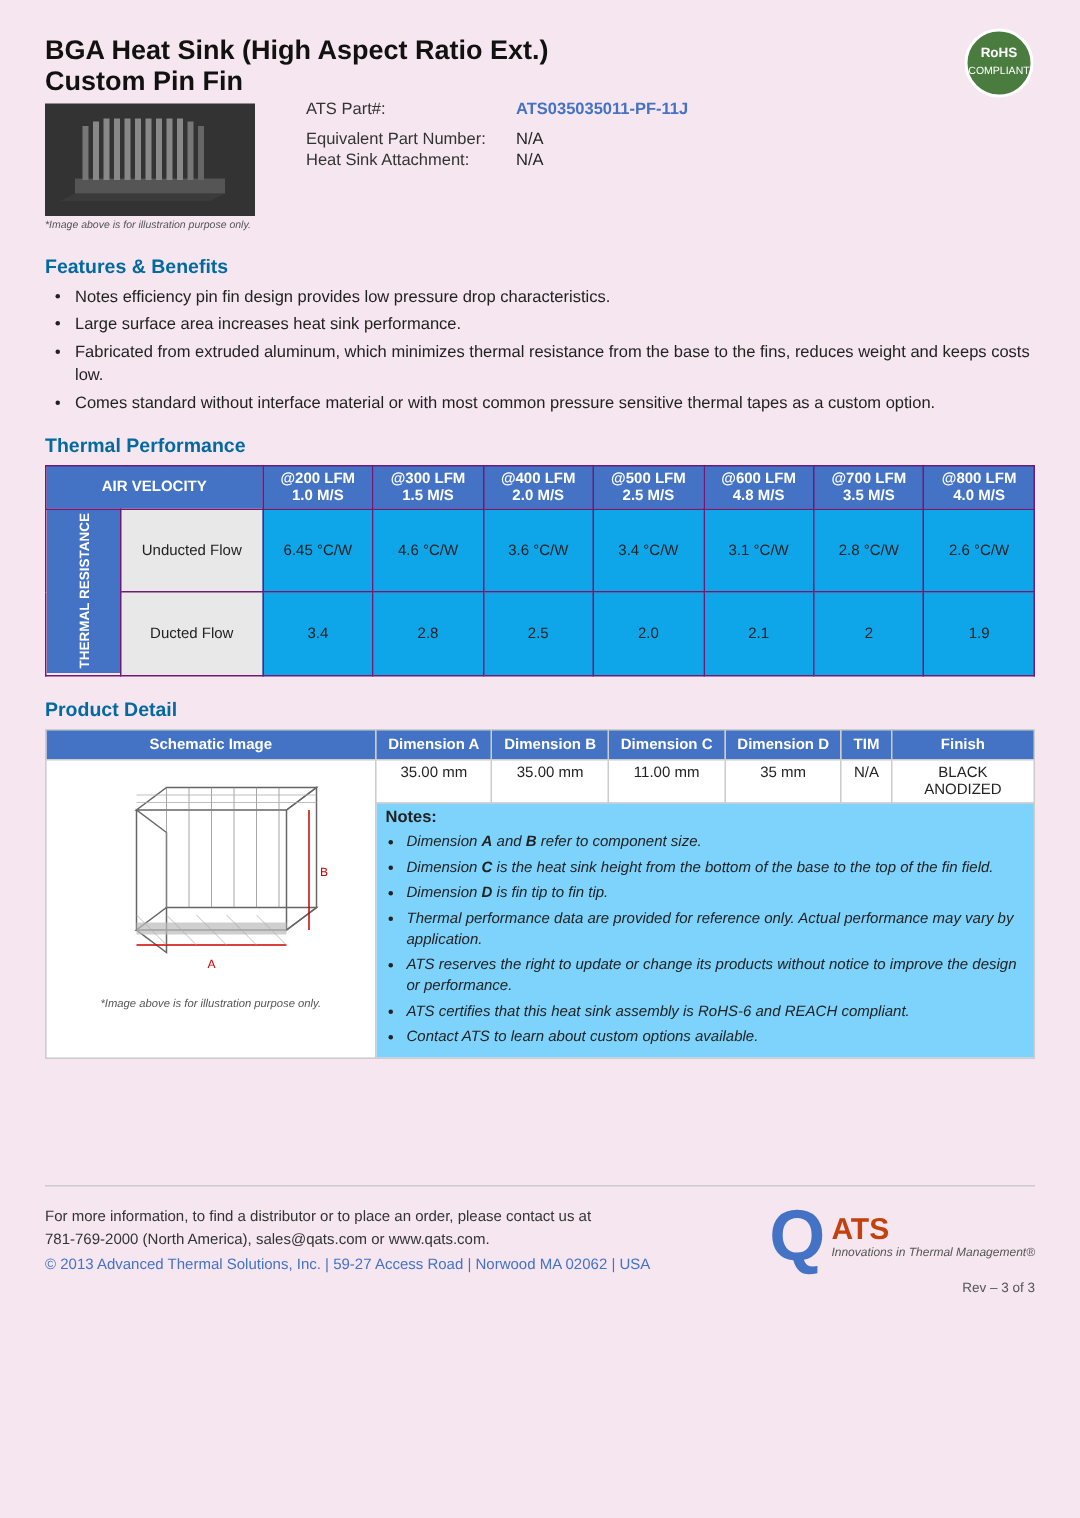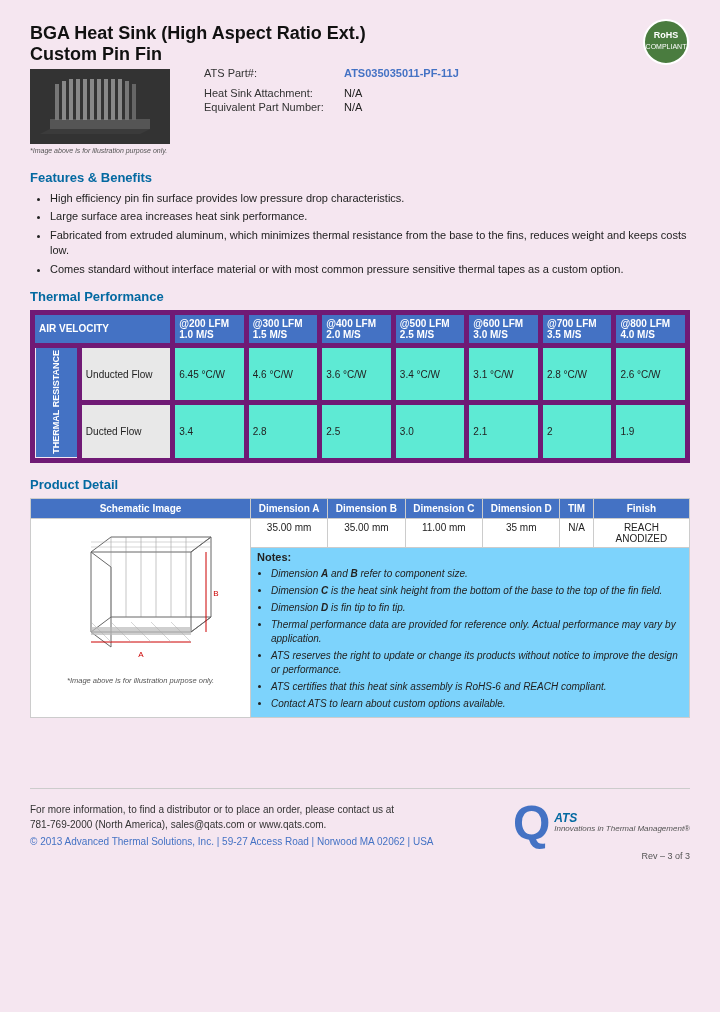--- a/index.html
+++ b/index.html
@@ -122,22 +122,22 @@
     
     .thermal-section {
       margin-bottom: 14px;
     }
     .thermal-table {
       width: 100%;
       border-collapse: collapse;
       font-size: 10px;
     }
     .thermal-table th, .thermal-table td {
-      border: 5px solid #701a75;
-      text-align: left;
+      border: 1px solid #701a75;
+      text-align: center;
       padding: 3px 4px;
     }
     .col-header-blue {
       background: #4472C4;
       color: #fff;
       font-weight: bold;
       font-size: 10px;
     }
     .row-label-blue {
       background: #4472C4;
@@ -147,25 +147,26 @@
       vertical-align: middle;
       text-align: center;
       writing-mode: horizontal-tb;
     }
     .row-sub-label {
       background: #e8e8e8;
       font-size: 10px;
       color: #222;
     }
     .thermal-table td.data-cell {
-      background: #5eead4;
+      background: #0ea5e9;
       font-size: 10px;
     }
     
     .product-detail-section {
+      margin-bottom: 14px;
     }
     .detail-table {
       width: 100%;
       border-collapse: collapse;
       font-size: 10px;
       border-radius: 12px;
     }
     .detail-table th {
       background: #4472C4;
       color: #fff;
@@ -262,25 +263,24 @@
     .ats-q-mark {
       font-size: 48px;
       color: #4472C4;
       font-weight: bold;
       line-height: 1;
     }
     .ats-text-block {
       margin-left: 4px;
     }
     .ats-name {
-      font-size: 12px;
-      font-weight: bold;
-      color: #0369a1;
+      font-size: 20px;
+      font-weight: bold;
+      color: #c2410c;
       line-height: 1;
-      font-style: italic;
     }
     .ats-sub {
       font-size: 8px;
       color: #333;
       line-height: 1.3;
     }
     .ats-tagline {
       font-size: 8px;
       color: #555;
       font-style: italic;
@@ -351,36 +351,36 @@
       <table>
         <tbody>
             <tr>
           <td class="label-col">ATS Part#:</td>
           <td class="value-col part-number">ATS035035011-PF-11J</td>
         </tr>
         <tr class="row-spacer">
               <td colspan="2"></td>
             </tr>
         <tr>
+          <td class="label-col">Equivalent Part Number:</td>
+          <td class="value-col">N/A</td>
+        </tr>
+        <tr>
           <td class="label-col">Heat Sink Attachment:</td>
-          <td class="value-col">N/A</td>
-        </tr>
-        <tr>
-          <td class="label-col">Equivalent Part Number:</td>
           <td class="value-col">N/A</td>
         </tr>
       </tbody>
         </table>
     </div>
   </div>
 
   <div class="features-section">
     <div class="section-heading">Features &amp; Benefits</div>
     <ul class="features-list">
-      <li>High efficiency pin fin surface provides low pressure drop characteristics.</li>
+      <li>Notes efficiency pin fin design provides low pressure drop characteristics.</li>
       <li>Large surface area increases heat sink performance.</li>
       <li>Fabricated from extruded aluminum, which minimizes thermal resistance from the base to the fins, reduces weight and keeps costs low.</li>
       <li>Comes standard without interface material or with most common pressure sensitive thermal tapes as a custom option.</li>
     </ul>
   </div>
 
   <div class="thermal-section">
     <div class="section-heading">Thermal Performance</div>
     <table class="thermal-table">
       <thead>
@@ -397,21 +397,21 @@
           <th class="col-header-blue">
             <div>@400 LFM</div>
             <div>2.0 M/S</div>
           </th>
           <th class="col-header-blue">
             <div>@500 LFM</div>
             <div>2.5 M/S</div>
           </th>
           <th class="col-header-blue">
             <div>@600 LFM</div>
-            <div>3.0 M/S</div>
+            <div>4.8 M/S</div>
           </th>
           <th class="col-header-blue">
             <div>@700 LFM</div>
             <div>3.5 M/S</div>
           </th>
           <th class="col-header-blue">
             <div>@800 LFM</div>
             <div>4.0 M/S</div>
           </th>
         </tr>
@@ -426,21 +426,21 @@
           <td class="data-cell">3.4 °C/W</td>
           <td class="data-cell">3.1 °C/W</td>
           <td class="data-cell">2.8 °C/W</td>
           <td class="data-cell">2.6 °C/W</td>
         </tr>
         <tr>
           <td class="row-sub-label">Ducted Flow</td>
           <td class="data-cell">3.4</td>
           <td class="data-cell">2.8</td>
           <td class="data-cell">2.5</td>
-          <td class="data-cell">3.0</td>
+          <td class="data-cell">2.0</td>
           <td class="data-cell">2.1</td>
           <td class="data-cell">2</td>
           <td class="data-cell">1.9</td>
         </tr>
       </tbody>
     </table>
   </div>
 
   <div class="product-detail-section">
     <div class="section-heading">Product Detail</div>
@@ -491,21 +491,21 @@
                 <line x1="120" y1="100" x2="140" y2="120" stroke="#aaa" stroke-width="0.5"></line>
               </svg>
             </div>
             <div class="schematic-caption">*Image above is for illustration purpose only.</div>
           </td>
           <td class="detail-data-cell">35.00 mm</td>
           <td class="detail-data-cell">35.00 mm</td>
           <td class="detail-data-cell">11.00 mm</td>
           <td class="detail-data-cell">35 mm</td>
           <td class="detail-data-cell">N/A</td>
-          <td class="detail-data-cell">REACH ANODIZED</td>
+          <td class="detail-data-cell">BLACK ANODIZED</td>
         </tr>
         <tr>
           <td class="notes-cell" colspan="6">
             <div class="notes-title">Notes:</div>
             <ul class="notes-list">
               <li>Dimension <span class="bold-letter">A</span> and <span class="bold-letter">B</span> refer to component size.</li>
               <li>Dimension <span class="bold-letter">C</span> is the heat sink height from the bottom of the base to the top of the fin field.</li>
               <li>Dimension <span class="bold-letter">D</span> is fin tip to fin tip.</li>
               <li>Thermal performance data are provided for reference only. Actual performance may vary by application.</li>
               <li>ATS reserves the right to update or change its products without notice to improve the design or performance.</li>

